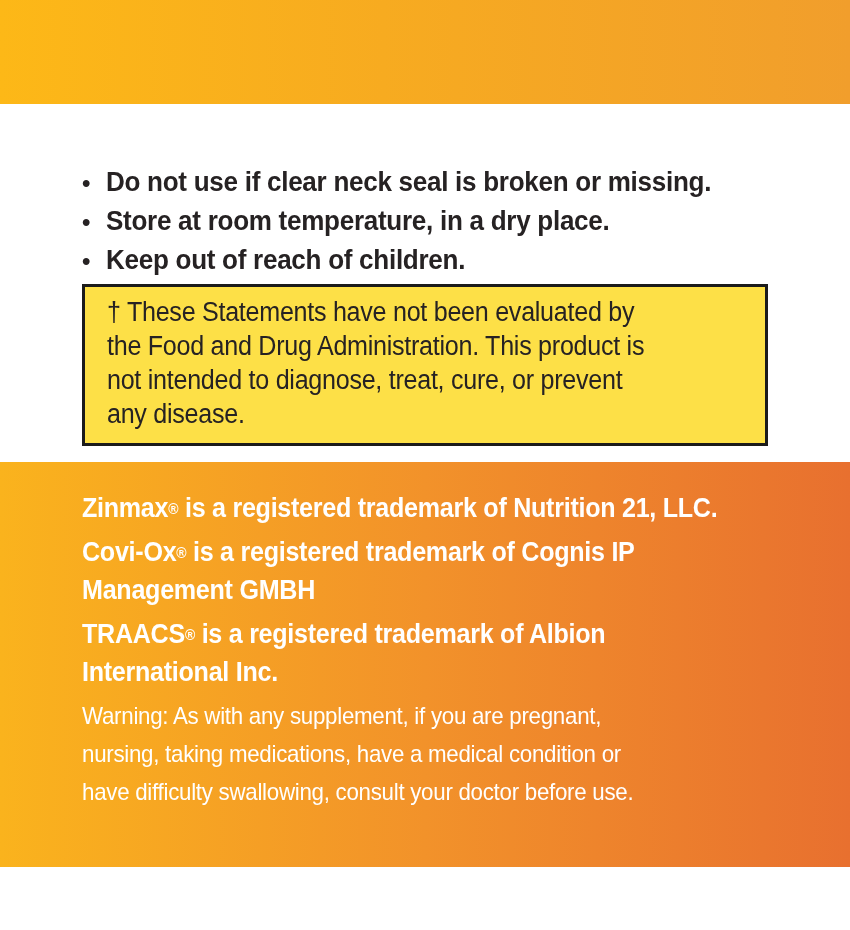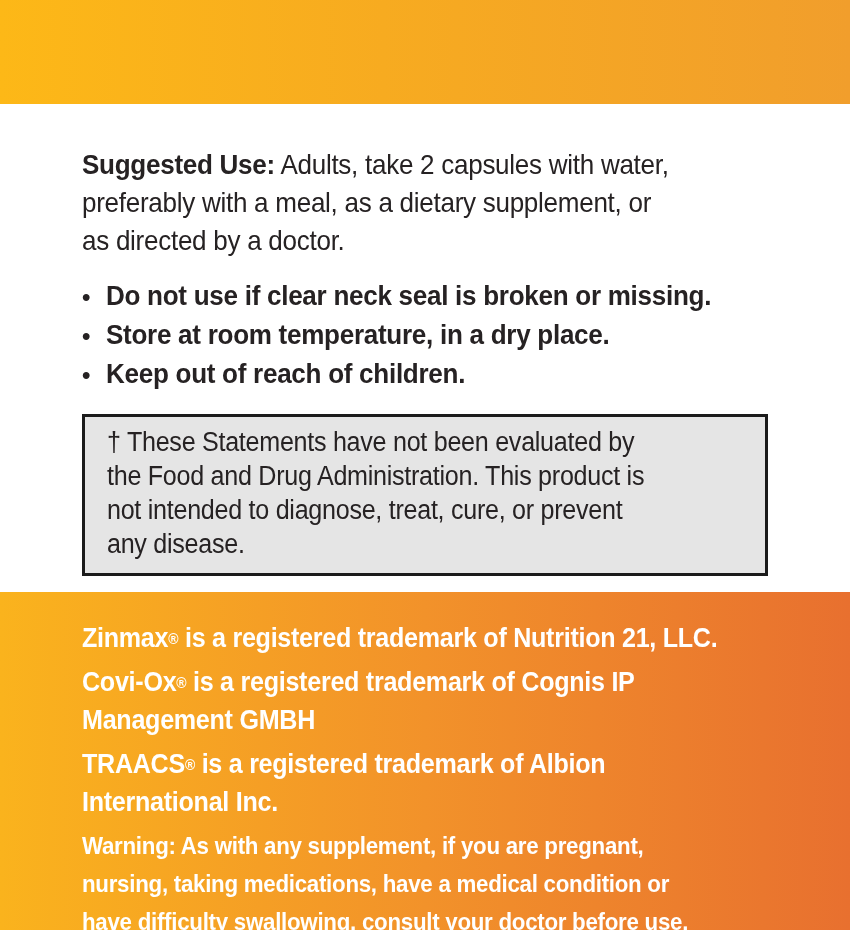--- a/index.html
+++ b/index.html
@@ -16,53 +16,48 @@
     padding:42px 0 0 82px;
     color:#262223;
   }
   .ln{white-space:nowrap;transform:scaleX(0.93);transform-origin:0 50%;letter-spacing:-0.3px;}
   .suggested{font-size:28px;line-height:38px;}
   .suggested .lead{font-weight:700;}
   .bullets{margin-top:17px;font-size:28px;line-height:38px;font-weight:700;}
   .bullet-row{display:flex;align-items:baseline;}
   .bullet-glyph{width:24px;font-size:24px;flex:0 0 auto;}
   .fda-box{
-    margin-top:20px;
+    margin-top:4px;
     box-sizing:border-box;
     width:686px;
     border:3px solid #1b1b1b;
     padding:8px 0 12px 22px;
     font-size:27px;line-height:34px;
-    background:#e5e5e5;
+    background:#fde047;
   }
   .band-bottom{
     margin-top:16px;
     box-sizing:border-box;
     height:405px;
     overflow:hidden;
     padding:27px 0 0 82px;
     background:linear-gradient(90deg,#fab31d 0%,#f2922a 50%,#e8702f 100%);
     color:#ffffff;
   }
   .tm{font-size:27px;line-height:38px;font-weight:700;margin:0 0 6px 0;}
   .reg{font-size:15px;vertical-align:top;position:relative;top:1px;font-weight:700;}
-  .warning{margin-top:4px;font-size:24px;line-height:38px;font-weight:700;}
+  .warning{margin-top:4px;font-size:24px;line-height:38px;font-weight:400;}
 </style>
 </head>
 <body>
 
 <div class="band-top"></div>
 
 <div class="mid">
 
-  <div class="suggested">
-    <div class="ln"><span class="lead">Suggested Use:</span><span> Adults, take 2 capsules with water,</span></div>
-    <div class="ln">preferably with a meal, as a dietary supplement, or</div>
-    <div class="ln">as directed by a doctor.</div>
-  </div>
 
   <div class="bullets">
     <div class="bullet-row">
       <span class="bullet-glyph">•</span>
       <span class="ln">Do not use if clear neck seal is broken or missing.</span>
     </div>
     <div class="bullet-row">
       <span class="bullet-glyph">•</span>
       <span class="ln">Store at room temperature, in a dry place.</span>
     </div>

